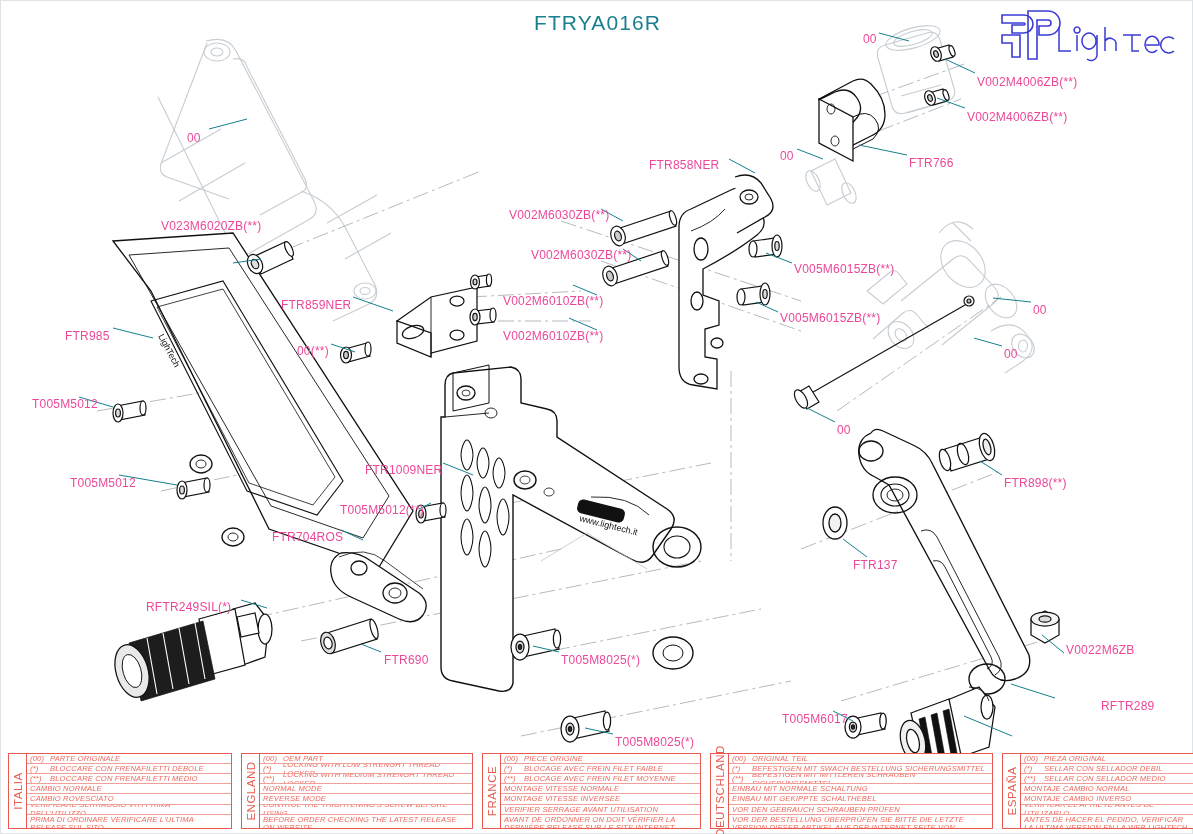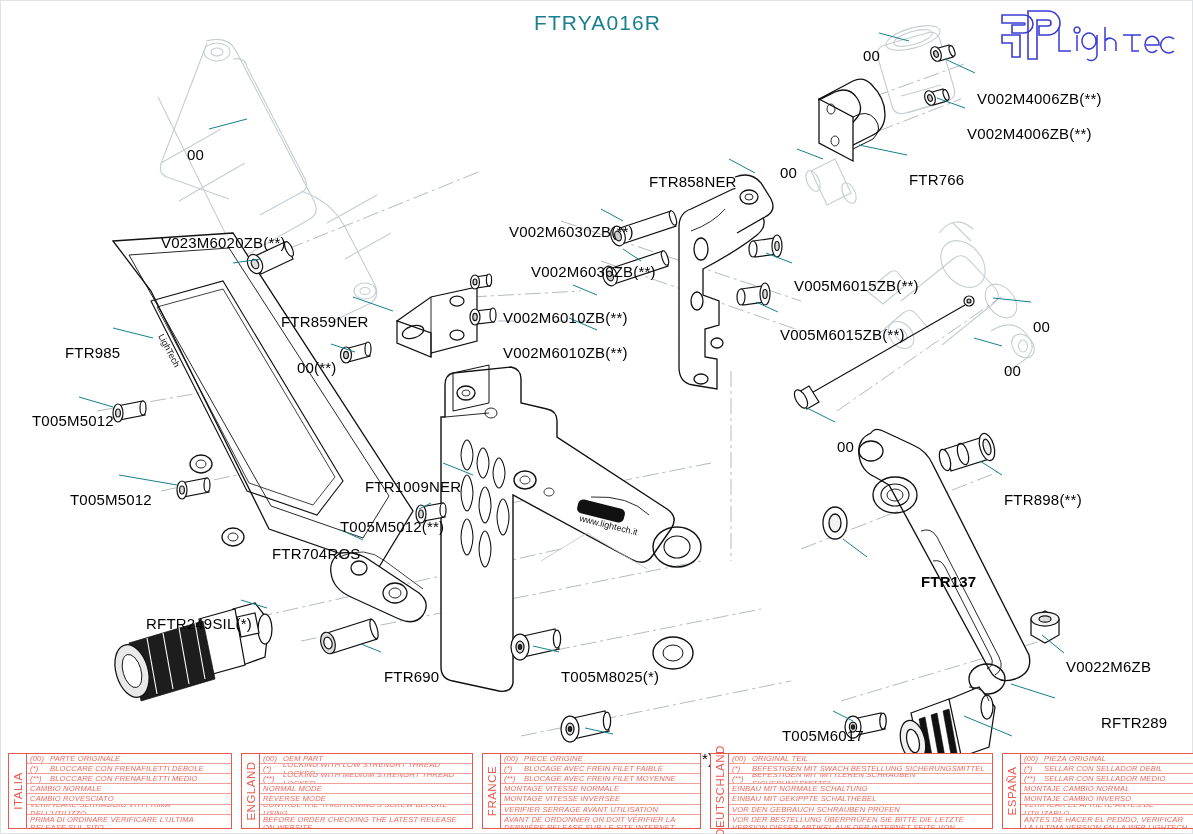--- a/index.html
+++ b/index.html
@@ -12,22 +12,22 @@
   #title{position:absolute;left:0;top:10px;width:1193px;text-align:center;
          font-size:21px;letter-spacing:1.1px;color:#1a7f8e;font-weight:400;}
 
   
   #logo{position:absolute;right:14px;top:4px;width:180px;height:58px;}
 
   
   #art{position:absolute;left:0;top:0;width:1193px;height:760px;}
 
   
-  .lbl{position:absolute;color:#000000;font-size:15px;white-space:nowrap;
-       letter-spacing:.2px;line-height:1;margin-top:15px;}
+  .lbl{position:absolute;color:#ec4899;font-size:12px;white-space:nowrap;
+       letter-spacing:.2px;line-height:1;}
 
   
   #footer{position:absolute;left:7px;bottom:4px;width:1179px;height:76px;
           display:flex;gap:9px;}
   .fbox{flex:0 0 auto;border:1.3px solid #e8594f;display:flex;
         box-sizing:border-box;background:#fff;}
   .fcountry{flex:0 0 17px;border-right:1.3px solid #e8594f;position:relative;}
   .fcountry span{position:absolute;left:50%;top:50%;
         transform:translate(-50%,-50%) rotate(-90deg);
         transform-origin:center center;white-space:nowrap;
@@ -458,21 +458,21 @@
       <div class="lbl" style="left: 779px; top: 311px;">V005M6015ZB(**)</div>
       <div class="lbl" style="left: 862px; top: 32px;">00</div>
       <div class="lbl" style="left: 976px; top: 75px;">V002M4006ZB(**)</div>
       <div class="lbl" style="left: 966px; top: 110px;">V002M4006ZB(**)</div>
       <div class="lbl" style="left: 779px; top: 149px;">00</div>
       <div class="lbl" style="left: 908px; top: 156px;">FTR766</div>
       <div class="lbl" style="left: 1032px; top: 303px;">00</div>
       <div class="lbl" style="left: 1003px; top: 347px;">00</div>
       <div class="lbl" style="left: 836px; top: 423px;">00</div>
       <div class="lbl" style="left: 1003px; top: 476px;">FTR898(**)</div>
-      <div class="lbl" style="left: 920px; top: 558px; font-weight: bold;">FTR137</div>
+      <div class="lbl" style="left: 852px; top: 558px;">FTR137</div>
       <div class="lbl" style="left: 1065px; top: 643px;">V0022M6ZB</div>
       <div class="lbl" style="left: 1100px; top: 699px;">RFTR289</div>
       <div class="lbl" style="left: 781px; top: 712px;">T005M6017</div>
       <div class="lbl" style="left: 1013px; top: 772px;">RFTR322</div>
     </div>
 
   <div id="footer">
       <div class="fbox w-it">
         <div class="fcountry">
           <span>ITALIA</span>

